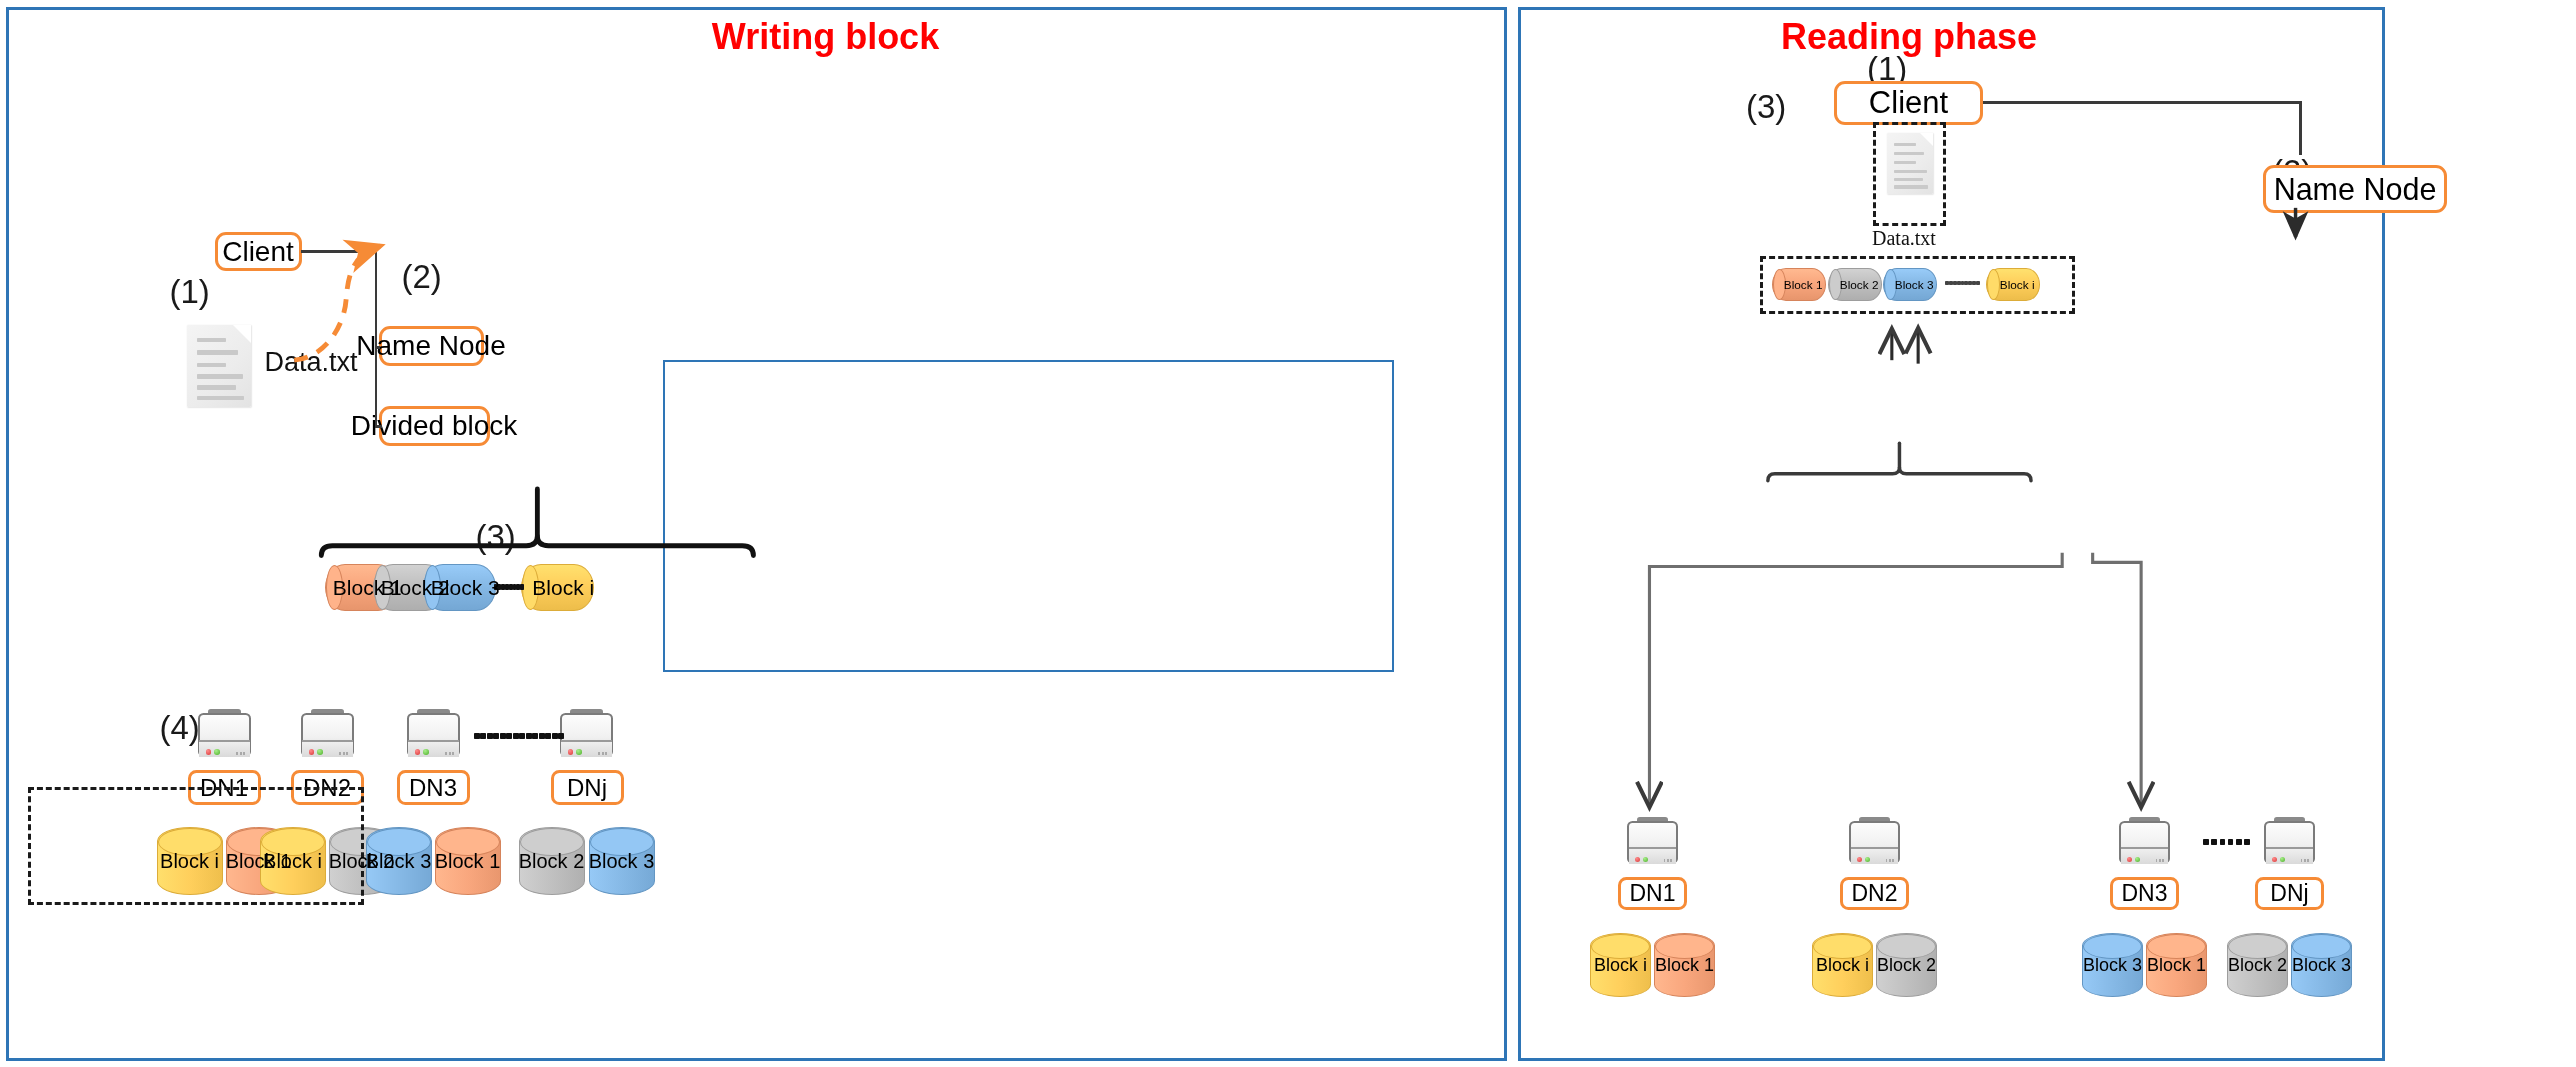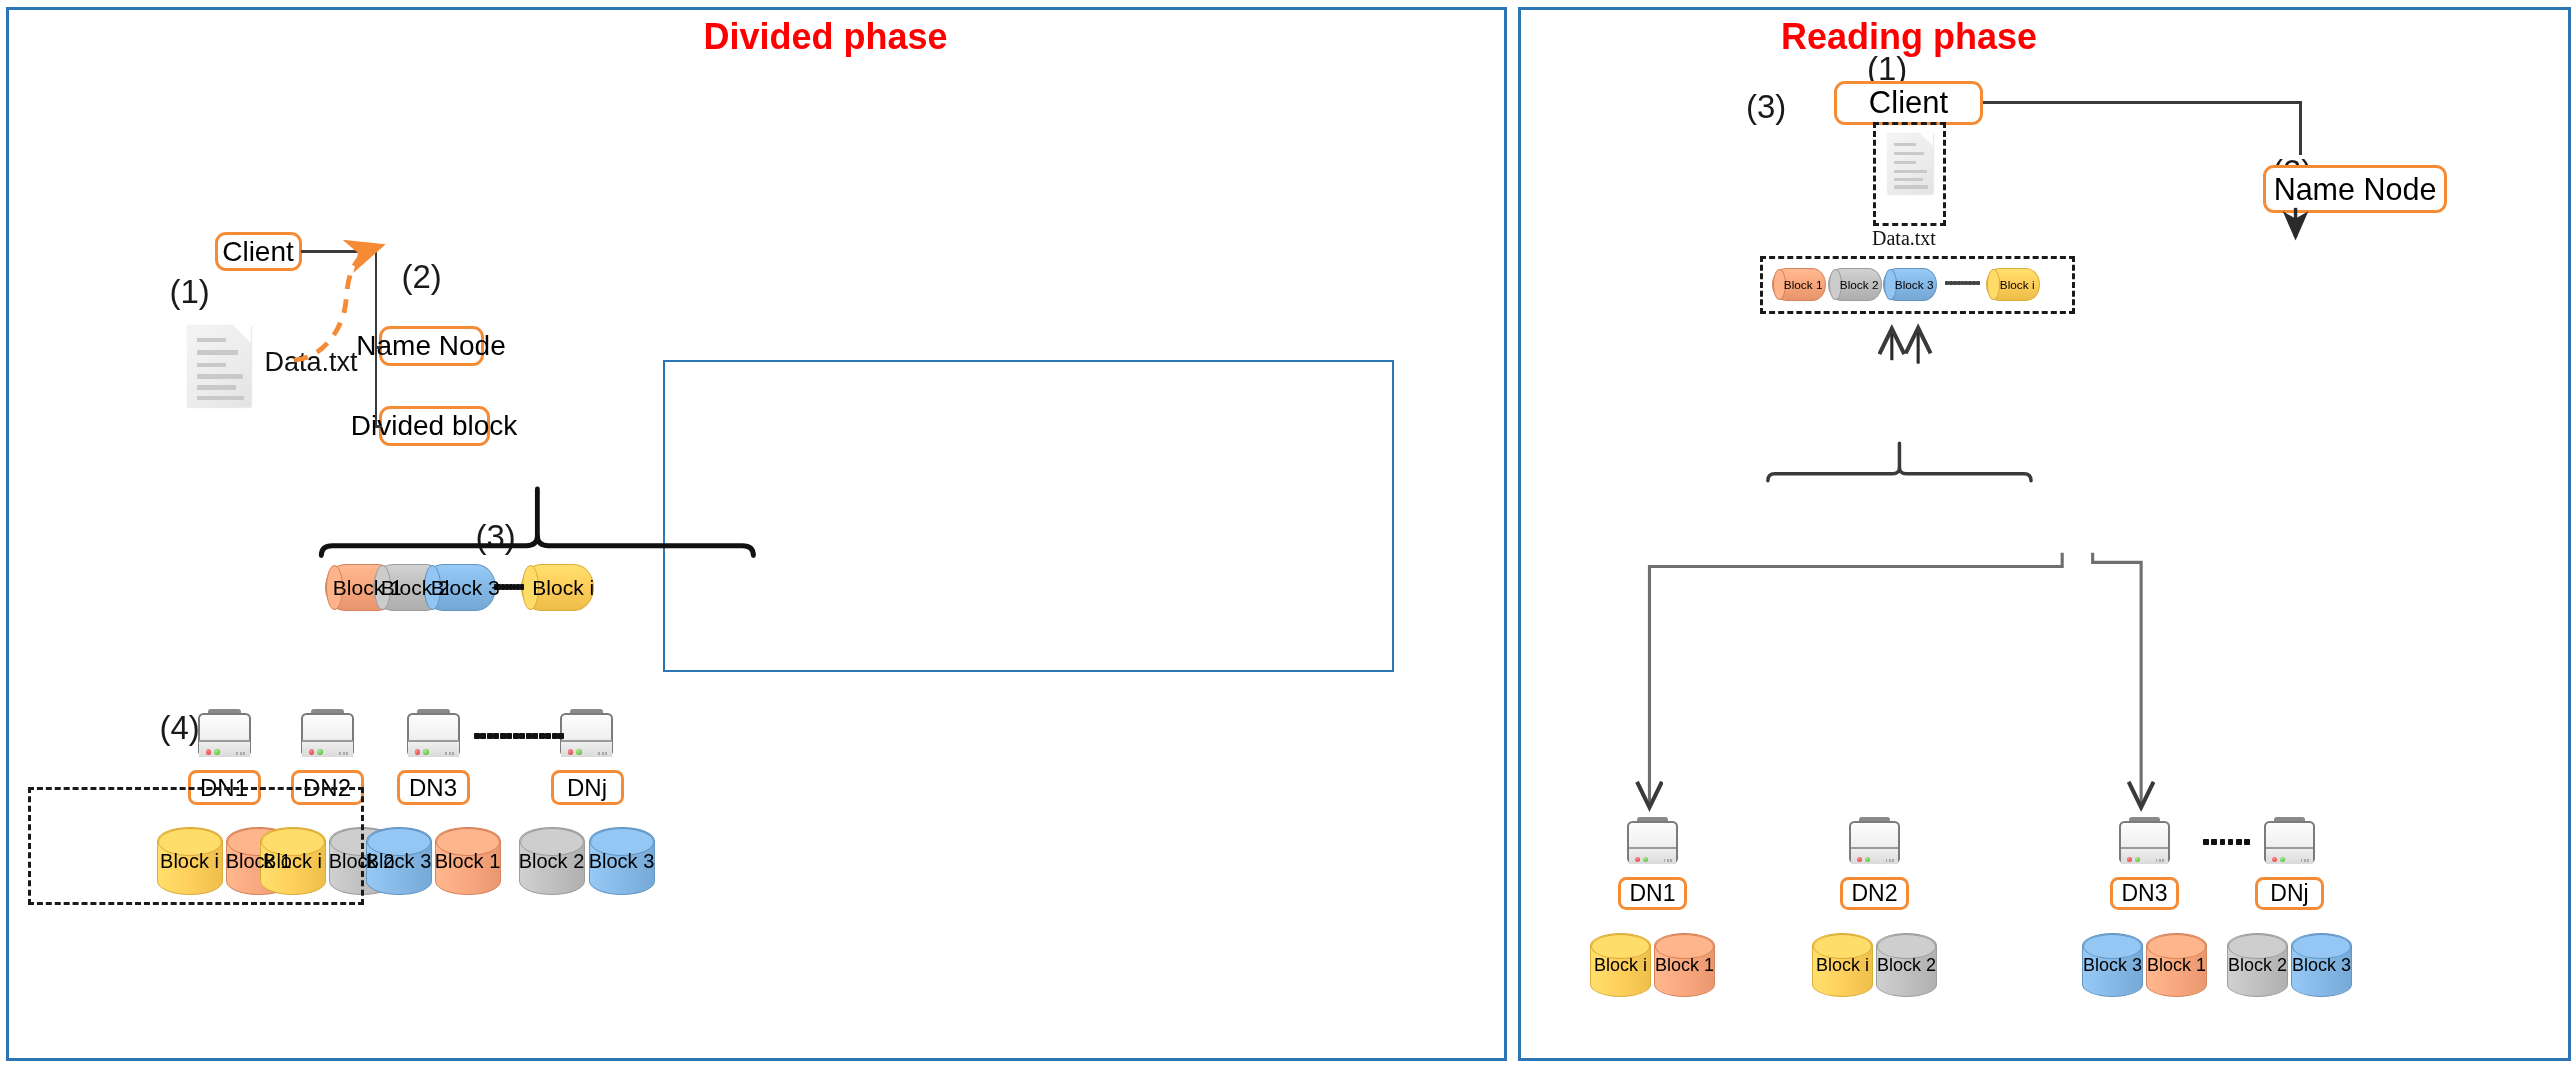--- a/index.html
+++ b/index.html
@@ -1,21 +1,21 @@
 <!DOCTYPE html>
 <html style="font-size:11px"><head>
 <meta charset="utf-8">
 <style>
   html,body{margin:0;padding:0;background:#ffffff;}
   body{width:2576px;height:1068px;font-family:"Liberation Sans",sans-serif;}
   #root{position:relative;width:2576px;height:1068px;overflow:hidden;background:#fff;}
 
   .panel{position:absolute;border:3.5px solid #2e75b6;background:#fff;box-sizing:border-box;}
   #panel-writing{left:5.5px;top:7px;width:1501px;height:1054px;}
-  #panel-reading{left:1518px;top:7px;width:1053px;height:1054px;}
+  #panel-reading{left:1518px;top:7px;width:867px;height:1054px;}
 
   .phase-title{position:absolute;color:#ff0000;font-size:36px;font-weight:bold;
     letter-spacing:0px;white-space:nowrap;font-family:"Liberation Sans",sans-serif;}
 
   
   .nodebox{position:absolute;box-sizing:border-box;border:3.5px solid #f68b36;
     border-radius:11px;background:#fff;display:flex;align-items:center;
     justify-content:center;color:#000;font-size:28px;white-space:nowrap;
     font-family:"Liberation Sans",sans-serif;}
   .dnbox{position:absolute;box-sizing:border-box;border:3.5px solid #f68b36;
@@ -84,21 +84,21 @@
 
   svg.overlay{position:absolute;left:0;top:0;width:2576px;height:1068px;pointer-events:none;overflow:visible;}
 </style>
 </head>
 <body>
 
 <div id="root">
 
   <div class="panel" id="panel-writing">
 
-    <div class="phase-title" style="left:817px;top:5.5px;transform:translateX(-50%);">Divided phase</div>
+    <div class="phase-title" style="left:817px;top:5.5px;transform:translateX(-50%);">Writing block</div>
 
     <div class="bluebox" style="left:654px;top:350px;width:731px;height:312px;"></div>
 
     <div class="fileicon" style="left:178px;top:315px;width:64px;height:82px;">
       <div class="page"></div>
       <div class="fold" style="border-width:0 18px 18px 0;"></div>
       <div class="ln" style="left:16%;top:16%;width:46%;height:3.5px;"></div>
       <div class="ln" style="left:16%;top:31%;width:64%;height:4.8px;"></div>
       <div class="ln" style="left:16%;top:46%;width:46%;height:4.2px;"></div>
       <div class="ln" style="left:16%;top:60%;width:72%;height:4.8px;"></div>

